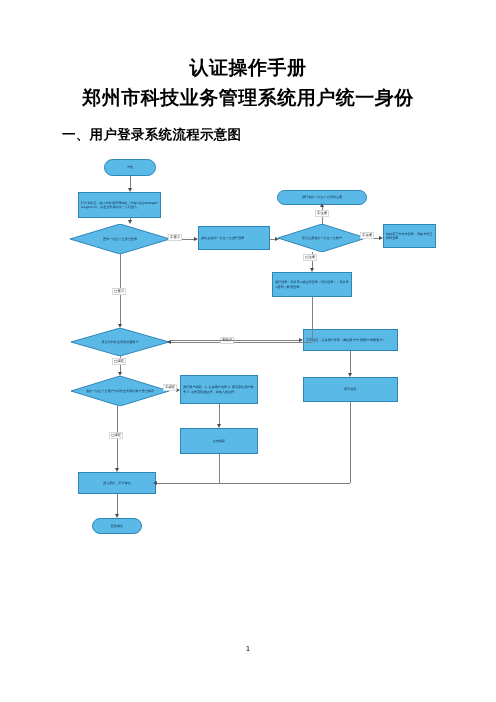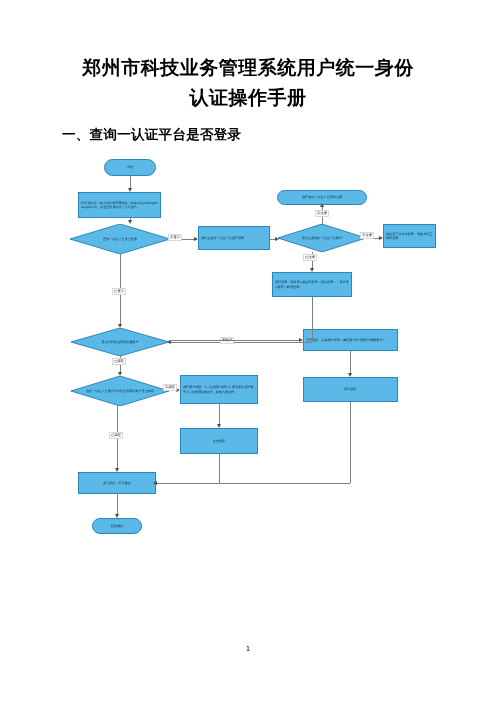--- a/index.html
+++ b/index.html
@@ -149,25 +149,25 @@
     font-size: 7px;
     color: #000000;
   }
 </style>
 </head>
 <body>
 
 <div class="page">
 
   <div class="doc-title">
+    <div>认证操作手册</div>
     <div>郑州市科技业务管理系统用户统一身份</div>
-    <div>认证操作手册</div>
   </div>
 
-  <div class="section-heading">一、查询一认证平台是否登录</div>
+  <div class="section-heading">一、用户登录系统流程示意图</div>
 
   <div class="flow">
 
     <div class="node term" style="left:104px; top:159px; width:52px; height:17px;">
       <span>开始</span>
     </div>
 
     <div class="node proc left-text" style="left:78px; top:192px; width:83px; height:26px;">
       <span>打开浏览器，输入科技局官网地址：http://kjj.zhengzhou.gov.cn/，点击业务系统统一入口进入</span>
     </div>

